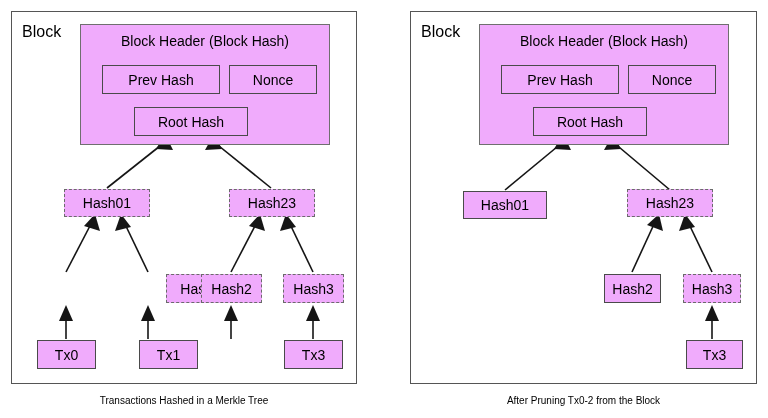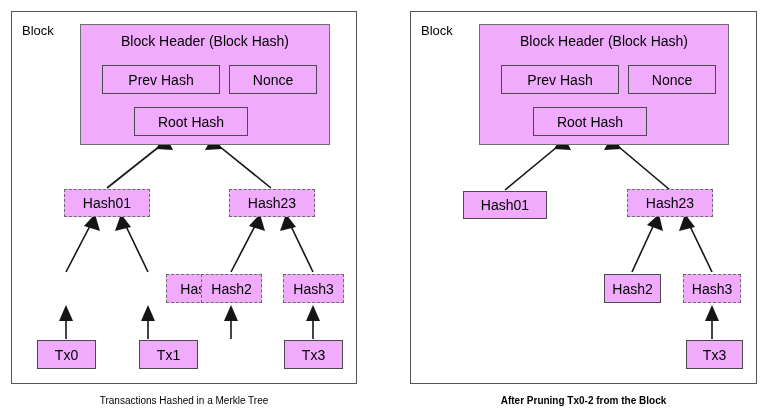--- a/index.html
+++ b/index.html
@@ -18,21 +18,21 @@
     position:absolute;
     border:1px solid #555555;
     background:#ffffff;
     box-sizing:border-box;
   }
   #panel-left{left:11px;top:11px;width:346px;height:373px;}
   #panel-right{left:410px;top:11px;width:347px;height:373px;}
 
   .panel-label{
     position:absolute;
-    font-size:13px;
+    font-size:16px;
     line-height:1;
     white-space:nowrap;
   }
 
   
   .box{
     position:absolute;
     box-sizing:border-box;
     background:#f0abfc;
     display:flex;
@@ -168,15 +168,15 @@
   <div class="box solid" style="left:463px;top:191px;width:84px;height:28px;">Hash01</div>
 
   <div class="box dashed" style="left:627px;top:189px;width:86px;height:28px;">Hash23</div>
 
   <div class="box solid" style="left:604px;top:274px;width:57px;height:29px;">Hash2</div>
 
   <div class="box dashed" style="left:683px;top:274px;width:58px;height:29px;">Hash3</div>
 
   <div class="box solid" style="left:686px;top:340px;width:57px;height:29px;">Tx3</div>
 
-  <div class="caption" style="left:410px;top:396px;width:347px;font-weight:bold;">After Pruning Tx0-2 from the Block</div>
+  <div class="caption" style="left:410px;top:396px;width:347px;">After Pruning Tx0-2 from the Block</div>
 
 </div>
 
 </body></html>

